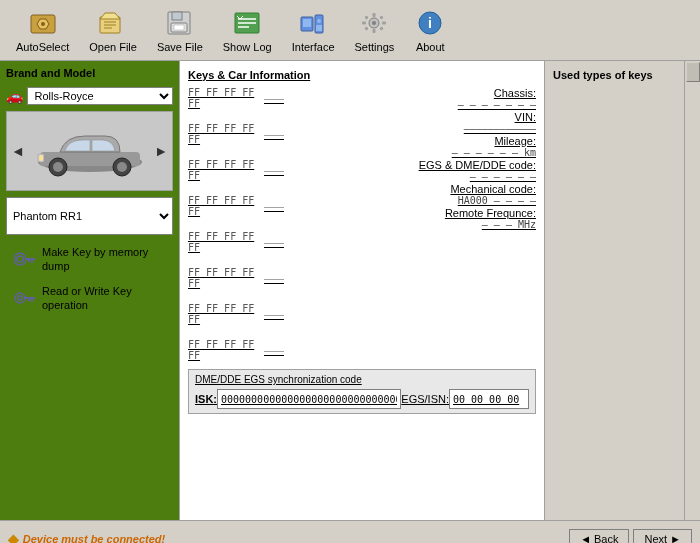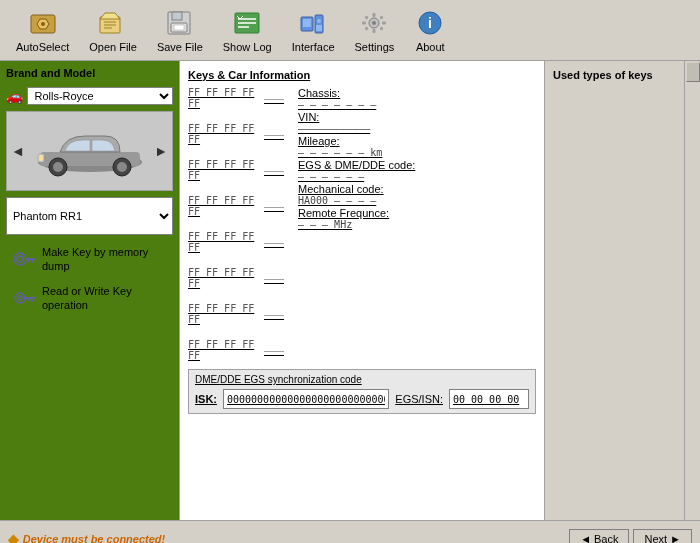--- a/index.html
+++ b/index.html
@@ -201,21 +201,20 @@
       background: #e8e8e8;
     }
     .dme-title {
       font-size: 10px;
       color: #000;
       margin-bottom: 4px;
     }
     .dme-row {
       display: flex;
       align-items: center;
-      gap: 6px;
       justify-content: space-between;
     }
     .dme-label {
       font-size: 11px;
       font-weight: bold;
     }
     .dme-input {
       flex: 1;
       height: 20px;
       border: 1px solid #808080;
@@ -285,20 +284,21 @@
     }
     .keys-column {
       width: 110px;
     }
     .fields-column {
       flex: 1;
     }
 
     .field-group {
       margin-bottom: 4px;
+      text-align: right;
     }
 
     
     .scrollbar-area {
       width: 16px;
       background: #d4d0c8;
       border-left: 1px solid #a0a0a0;
     }
   </style>
 </head>

